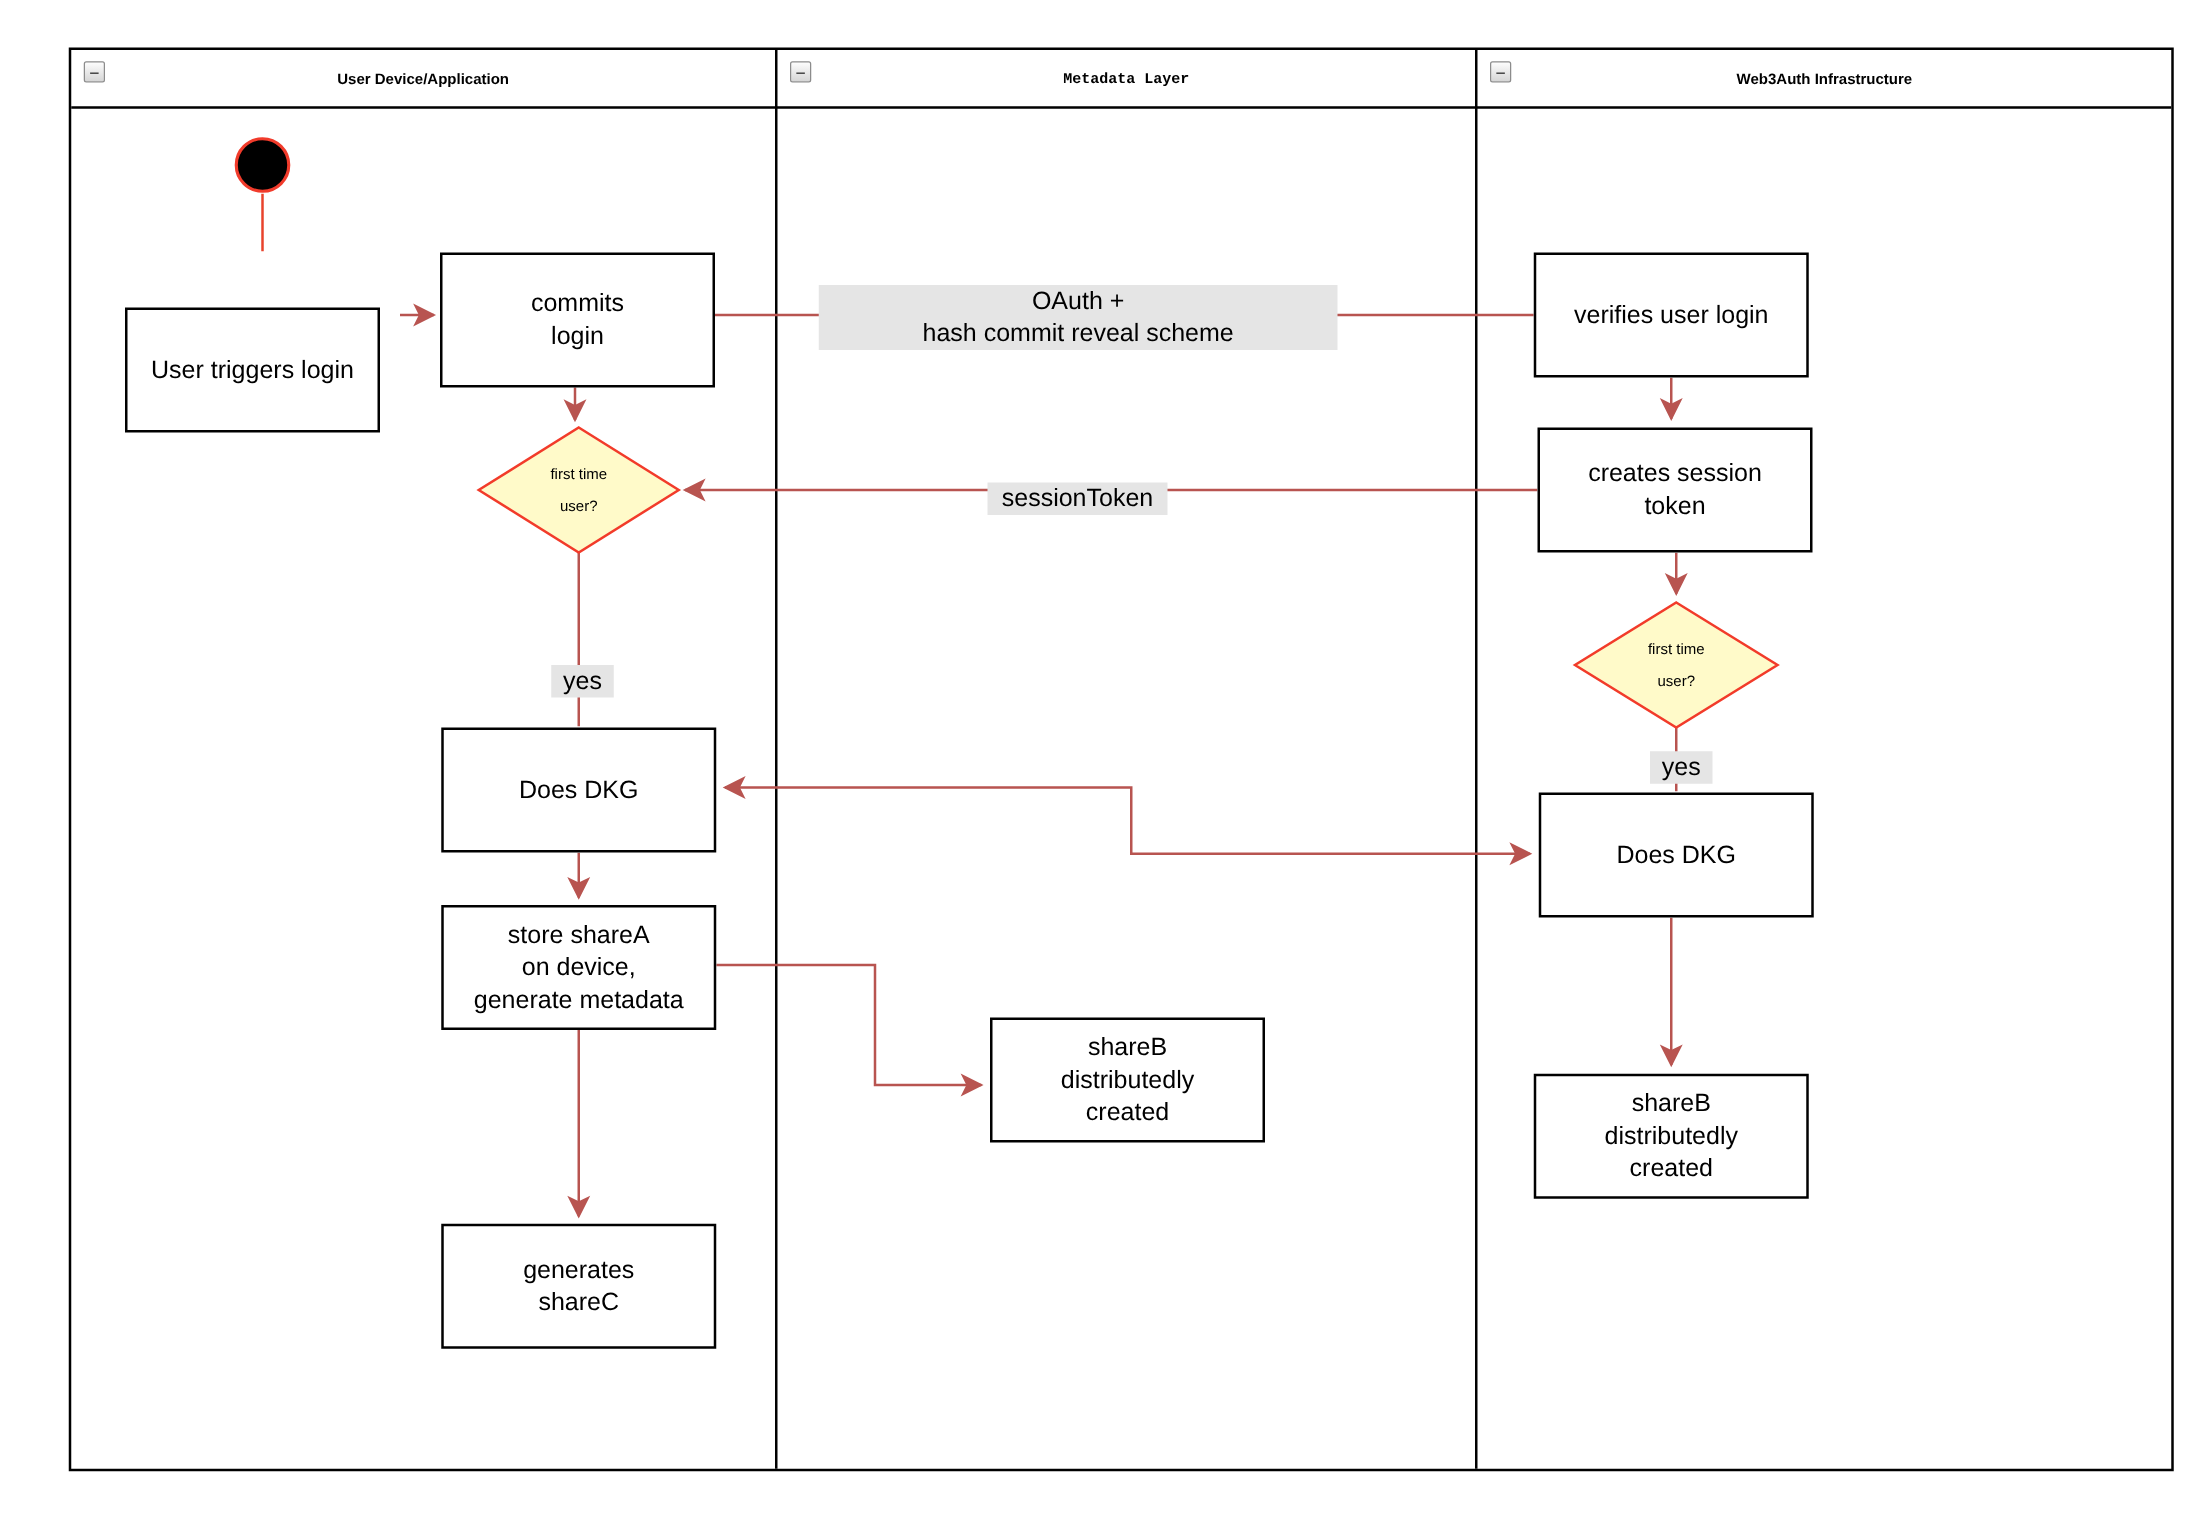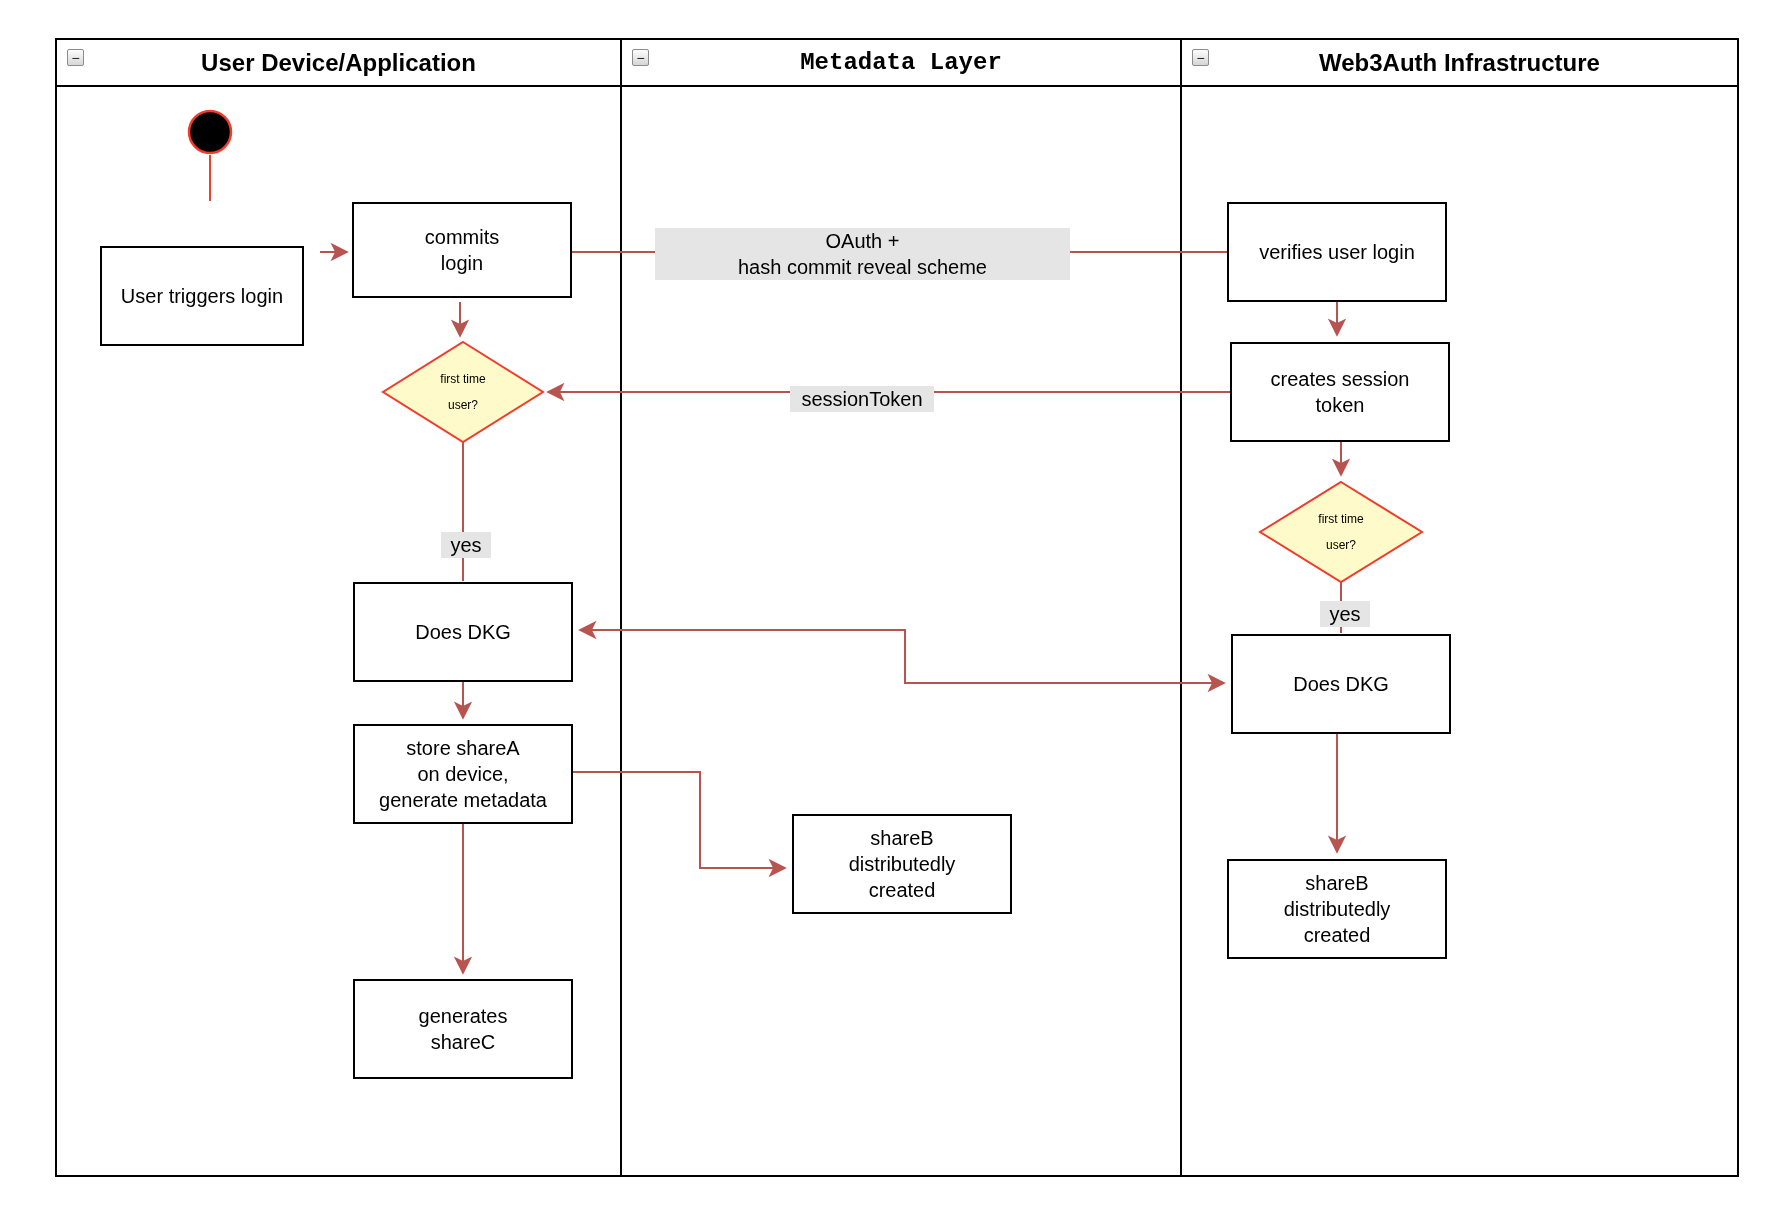--- a/index.html
+++ b/index.html
@@ -7,21 +7,21 @@
     position:relative; width:1768px; height:1214px;
     background:#ffffff; overflow:hidden;
     font-family:"Liberation Sans", sans-serif; color:#000;
   }
   
   .pool { position:absolute; left:55px; top:38px; width:1680px; height:1135px;
           border:2px solid #000; background:#fff; }
   .lane-divider { position:absolute; top:0; width:2px; height:100%; background:#000; }
   .header-underline { position:absolute; left:0; top:45px; width:100%; height:2px; background:#000; }
   .lane-title { position:absolute; top:0; height:45px; display:flex; align-items:center;
-                justify-content:center; font-weight:bold; font-size:24px; }
+                justify-content:center; font-weight:bold; font-size:12px; }
   .collapse-btn { position:absolute; top:9px; width:17px; height:17px;
                   border:1px solid #8c8c8c; background:linear-gradient(#fdfdfd,#d6d6d6);
                   display:flex; align-items:center; justify-content:center;
                   font-size:14px; line-height:14px; color:#222; box-sizing:border-box;
                   border-radius:2px; cursor:pointer; }
   
   #wires { position:absolute; left:0; top:0; z-index:3; }
   
   .node { position:absolute; box-sizing:border-box; background:#fff; border:2px solid #000;
           display:flex; align-items:center; justify-content:center; text-align:center;
@@ -77,21 +77,21 @@
     <polyline points="1337,302 1337,335" fill="none" stroke="#B85450" stroke-width="2" marker-end="url(#arrE)"></polyline>
     <polyline points="1341,442 1341,475" fill="none" stroke="#B85450" stroke-width="2" marker-end="url(#arrE)"></polyline>
     <polyline points="1341,582 1341,633" fill="none" stroke="#B85450" stroke-width="2"></polyline>
     <polyline points="1337,734 1337,852" fill="none" stroke="#B85450" stroke-width="2" marker-end="url(#arrE)"></polyline>
 
     <polygon points="463,342 543,392 463,442 383,392" fill="#FFFAC9" stroke="#F23B2A" stroke-width="2"></polygon>
     <polygon points="1341,482 1422,532 1341,582 1260,532" fill="#FFFAC9" stroke="#F23B2A" stroke-width="2"></polygon>
   </svg>
 
   <div class="node" style="left:100px; top:202px; width:204px; height:100px;margin-top:44px;">User triggers login</div>
-  <div class="node" style="left:352px; top:202px; width:220px; height:96px;">commits
+  <div class="node" style="left:352px; top:202px; width:220px; height:108px;">commits
 login</div>
   <div class="diamond-text" style="left:383px; top:366px; width:160px;">first time
 user?</div>
   <div class="node" style="left:353px; top:582px; width:220px; height:100px;">Does DKG</div>
   <div class="node" style="left:353px; top:724px; width:220px; height:100px;">store shareA
 on device,
 generate metadata</div>
   <div class="node" style="left:353px; top:979px; width:220px; height:100px;">generates
 shareC</div>
 

